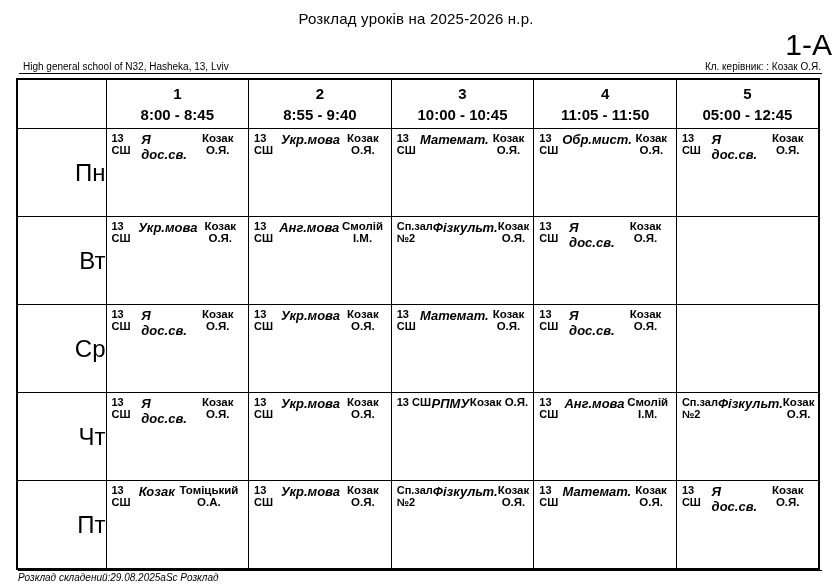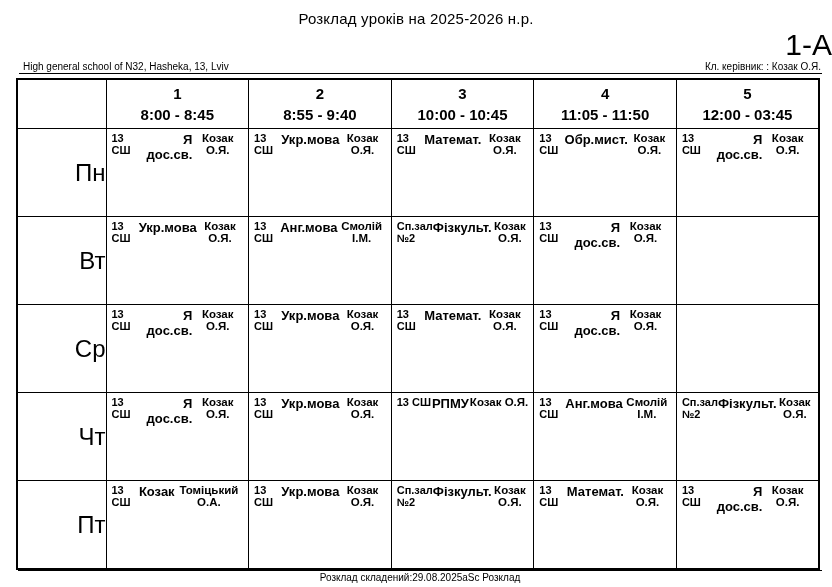--- a/index.html
+++ b/index.html
@@ -63,30 +63,31 @@
 
   td .cell {
     display: flex;
     flex-direction: row;
     justify-content: space-between;
     height: 87px;
     padding: 3px 5px 4px 5px;
     font-weight: bold;
   }
   .room    { text-align: left;   font-size: 11px;   }
-  .subject { text-align: right; font-size: 13px;   }
+  .subject { text-align: left; font-size: 13px; font-style: italic;   }
   .teacher { text-align: center;  font-size: 11.5px; }
 
   .footer-row {
     display: flex;
-    justify-content: center;
+    justify-content: flex-start;
     margin: 0 10px 0 18px;
     padding-top: 1px;
     border-top: 1px solid #000;
     font-size: 10px;
+    font-style: italic;
   }
 </style>
 </head>
 <body>
 
 <div class="page">
 
   <div class="doc-title">Розклад уроків на 2025-2026 н.р.</div>
   <div class="class-name">1-А</div>
 
@@ -118,21 +119,21 @@
         <th class="period-head">
           <div class="num">3</div>
           <div class="time">10:00 - 10:45</div>
         </th>
         <th class="period-head">
           <div class="num">4</div>
           <div class="time">11:05 - 11:50</div>
         </th>
         <th class="period-head">
           <div class="num">5</div>
-          <div class="time">12:00 - 03:45</div>
+          <div class="time">05:00 - 12:45</div>
         </th>
       </tr>
     </thead>
     <tbody id="timetable-body">
         <tr>
           <th class="day-cell">Пн</th>
           <td>
             <div class="cell">
               <div class="room">13 СШ</div>
               <div class="subject">Я дос.св.</div>

